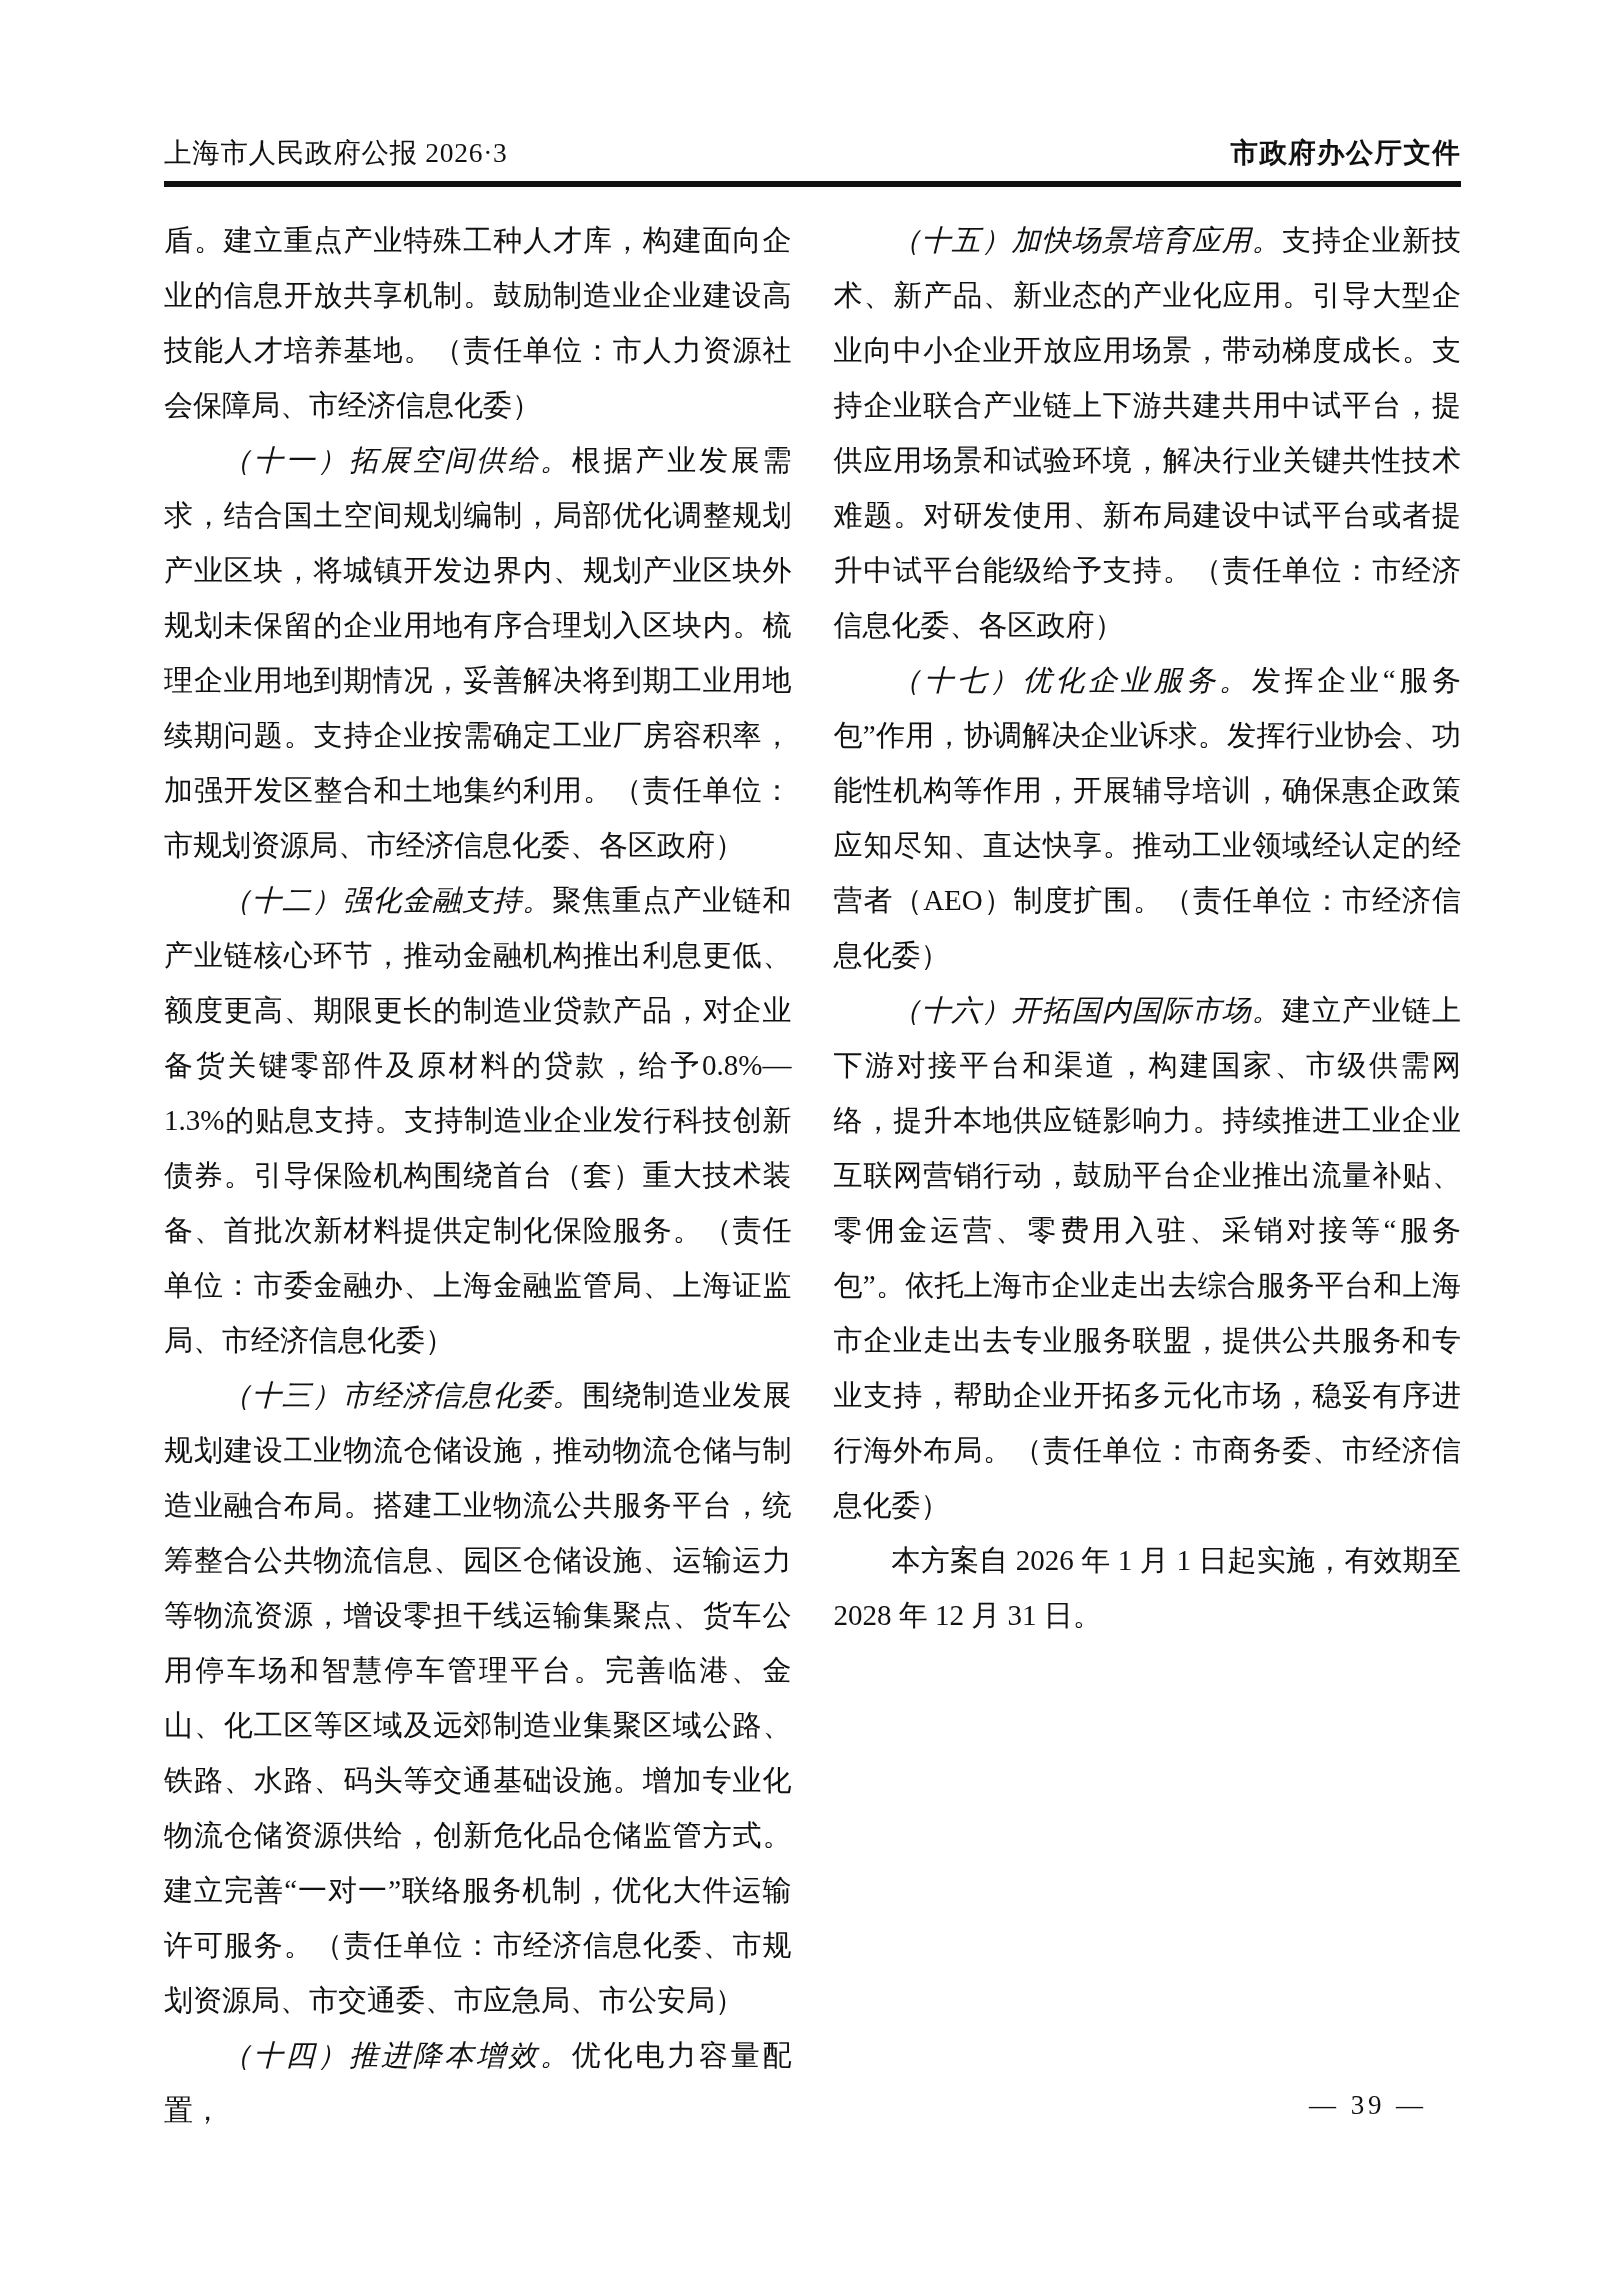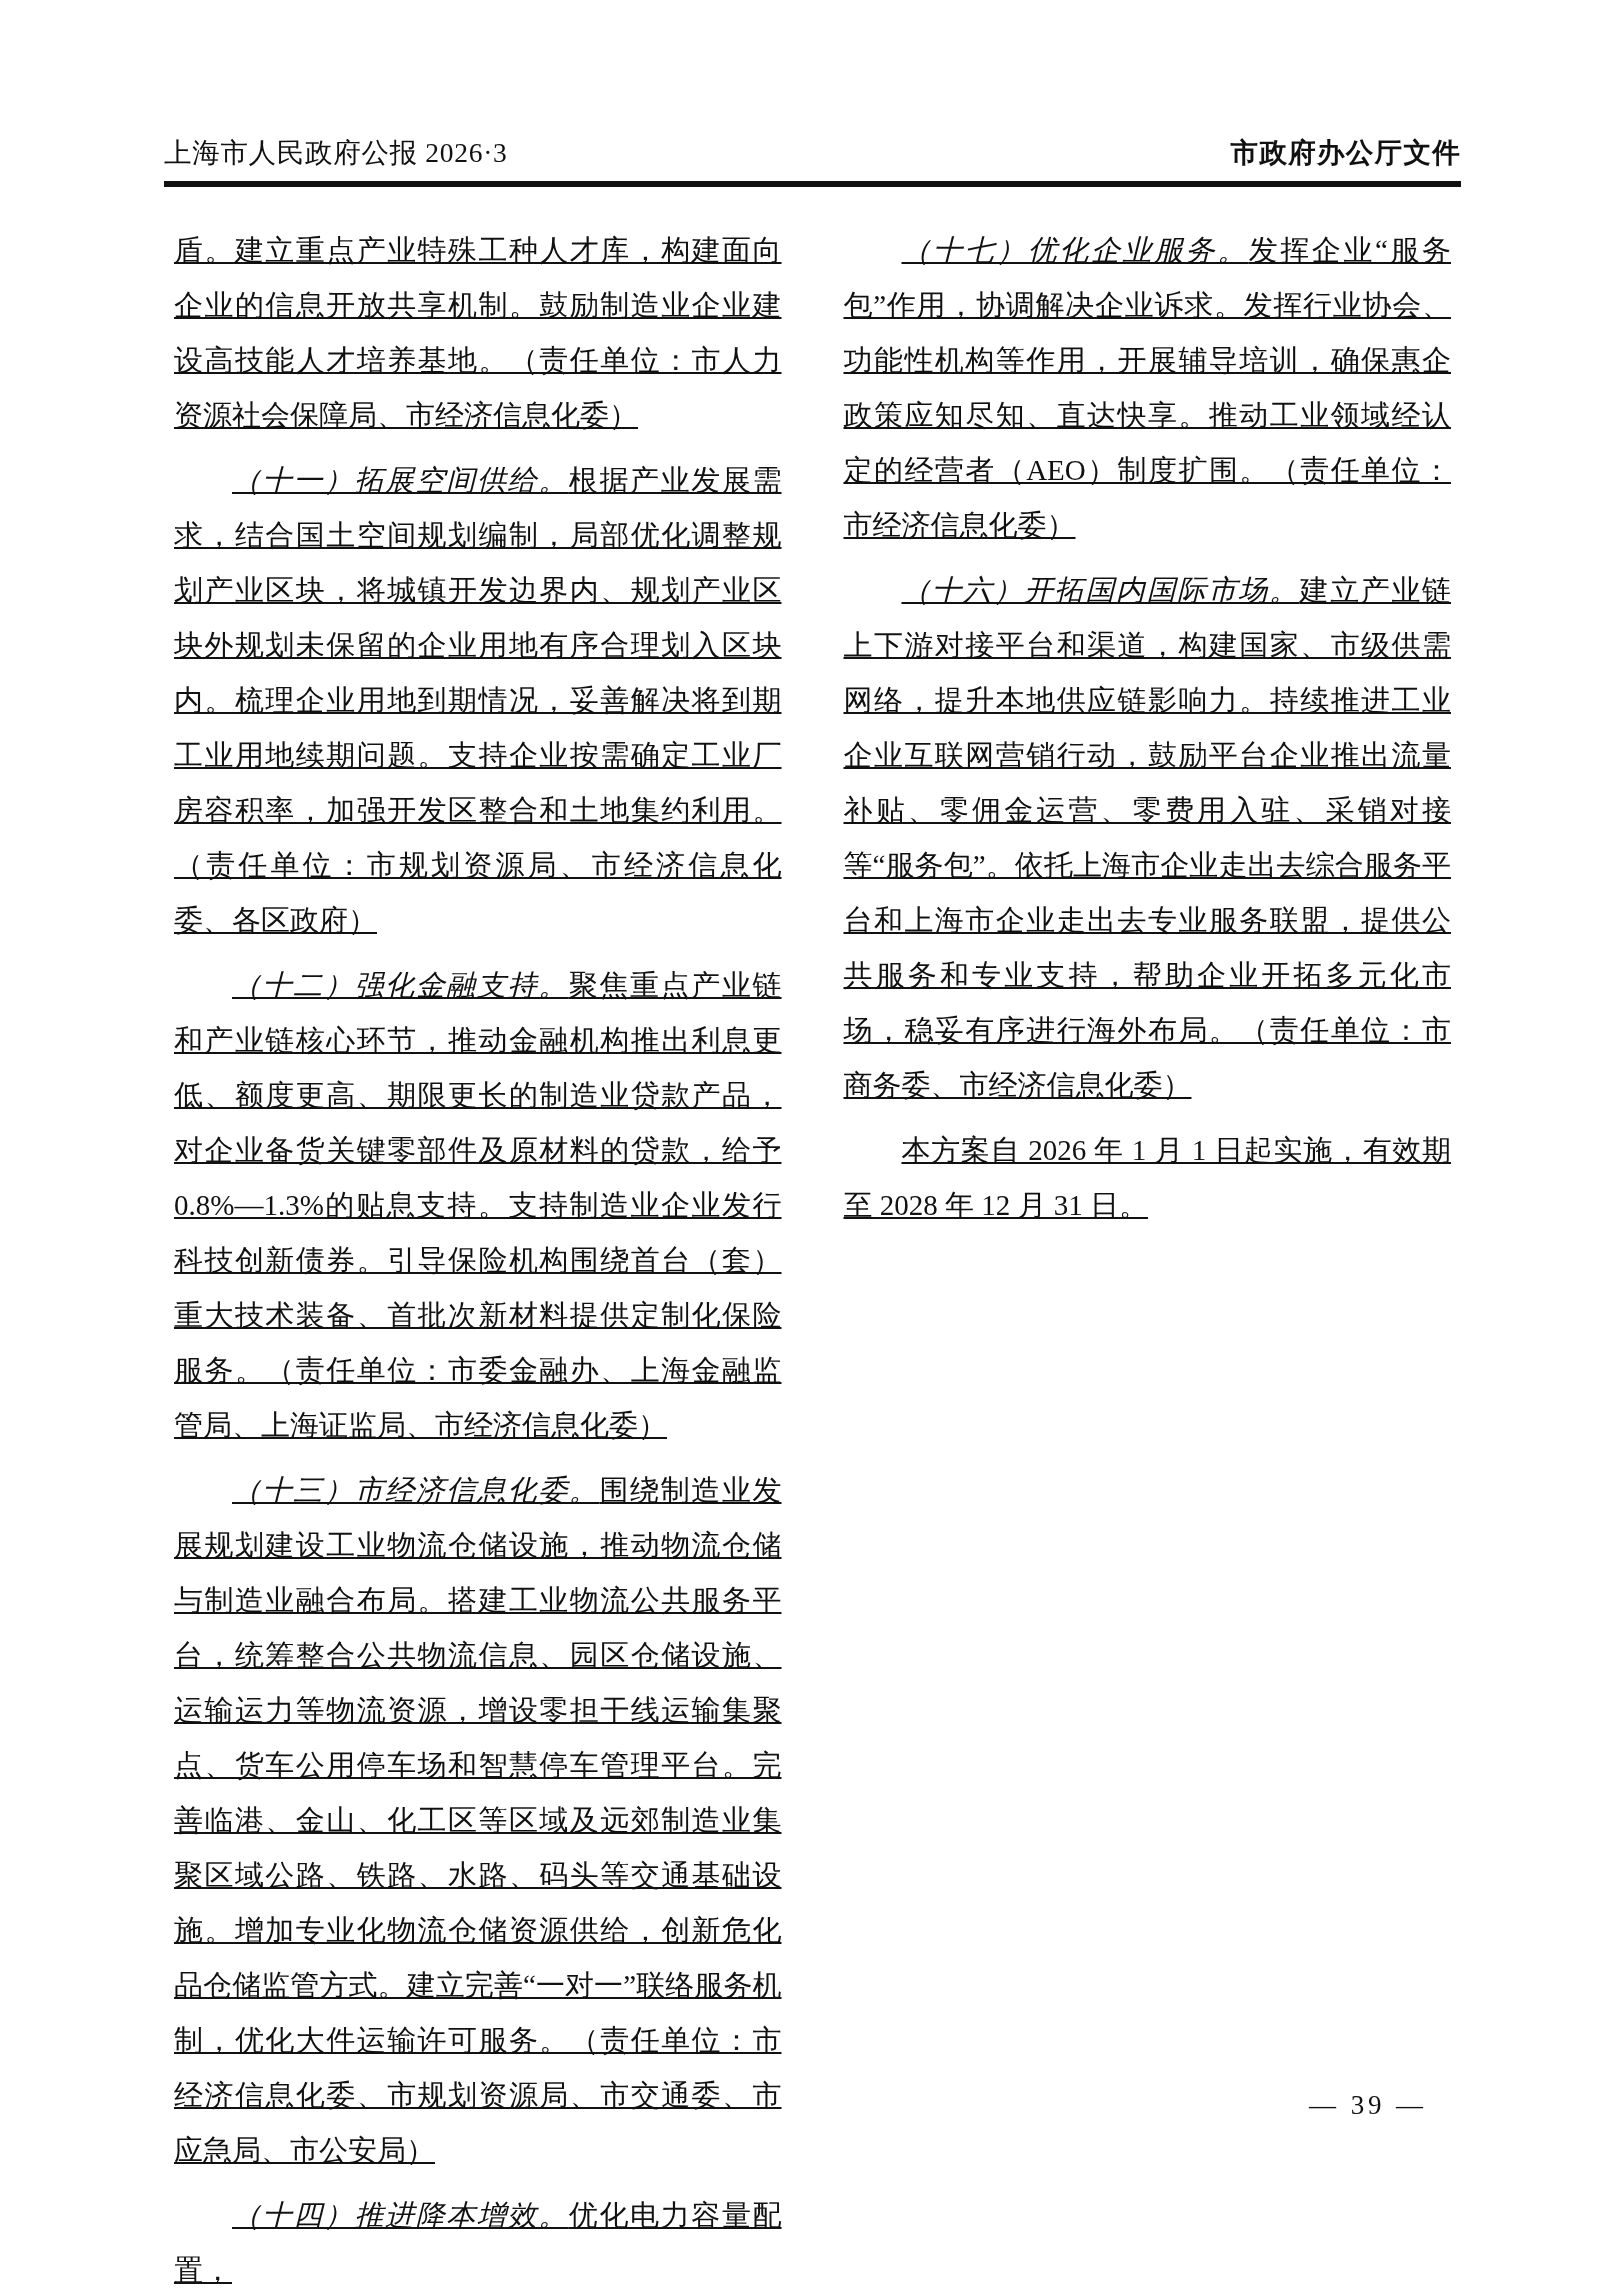--- a/index.html
+++ b/index.html
@@ -51,24 +51,23 @@
     display: flex;
     gap: 42px;
   }
   .col {
     width: 628px;
     font-size: 29px;
     line-height: 55px;
     text-align: justify;
   }
   .col p {
-    margin: 10px;
+    margin: 0;
     padding: 0;
     text-indent: 2em;
-    text-decoration: underline;
   }
   .col p.no-indent {
     text-indent: 0;
   }
   .kai {
     font-style: italic;
   }
   .page-footer {
     position: absolute;
     top: 2088px;
@@ -90,20 +89,21 @@
 
 <div class="content">
   <div class="col">
     <p class="no-indent"><span class="kai"></span><span>盾。建立重点产业特殊工种人才库，构建面向企业的信息开放共享机制。鼓励制造业企业建设高技能人才培养基地。（责任单位：市人力资源社会保障局、市经济信息化委）</span></p>
     <p><span class="kai">（十一）拓展空间供给。</span><span>根据产业发展需求，结合国土空间规划编制，局部优化调整规划产业区块，将城镇开发边界内、规划产业区块外规划未保留的企业用地有序合理划入区块内。梳理企业用地到期情况，妥善解决将到期工业用地续期问题。支持企业按需确定工业厂房容积率，加强开发区整合和土地集约利用。（责任单位：市规划资源局、市经济信息化委、各区政府）</span></p>
     <p><span class="kai">（十二）强化金融支持。</span><span>聚焦重点产业链和产业链核心环节，推动金融机构推出利息更低、额度更高、期限更长的制造业贷款产品，对企业备货关键零部件及原材料的贷款，给予0.8%—1.3%的贴息支持。支持制造业企业发行科技创新债券。引导保险机构围绕首台（套）重大技术装备、首批次新材料提供定制化保险服务。（责任单位：市委金融办、上海金融监管局、上海证监局、市经济信息化委）</span></p>
     <p><span class="kai">（十三）市经济信息化委。</span><span>围绕制造业发展规划建设工业物流仓储设施，推动物流仓储与制造业融合布局。搭建工业物流公共服务平台，统筹整合公共物流信息、园区仓储设施、运输运力等物流资源，增设零担干线运输集聚点、货车公用停车场和智慧停车管理平台。完善临港、金山、化工区等区域及远郊制造业集聚区域公路、铁路、水路、码头等交通基础设施。增加专业化物流仓储资源供给，创新危化品仓储监管方式。建立完善“一对一”联络服务机制，优化大件运输许可服务。（责任单位：市经济信息化委、市规划资源局、市交通委、市应急局、市公安局）</span></p>
     <p><span class="kai">（十四）推进降本增效。</span><span>优化电力容量配置，</span></p>
   </div>
   <div class="col">
+    <p><span class="kai">（十五）加快场景培育应用。</span><span>支持企业新技术、新产品、新业态的产业化应用。引导大型企业向中小企业开放应用场景，带动梯度成长。支持企业联合产业链上下游共建共用中试平台，提供应用场景和试验环境，解决行业关键共性技术难题。对研发使用、新布局建设中试平台或者提升中试平台能级给予支持。（责任单位：市经济信息化委、各区政府）</span></p>
     <p><span class="kai">（十七）优化企业服务。</span><span>发挥企业“服务包”作用，协调解决企业诉求。发挥行业协会、功能性机构等作用，开展辅导培训，确保惠企政策应知尽知、直达快享。推动工业领域经认定的经营者（AEO）制度扩围。（责任单位：市经济信息化委）</span></p>
     <p><span class="kai">（十六）开拓国内国际市场。</span><span>建立产业链上下游对接平台和渠道，构建国家、市级供需网络，提升本地供应链影响力。持续推进工业企业互联网营销行动，鼓励平台企业推出流量补贴、零佣金运营、零费用入驻、采销对接等“服务包”。依托上海市企业走出去综合服务平台和上海市企业走出去专业服务联盟，提供公共服务和专业支持，帮助企业开拓多元化市场，稳妥有序进行海外布局。（责任单位：市商务委、市经济信息化委）</span></p>
     <p><span class="kai"></span><span>本方案自 2026 年 1 月 1 日起实施，有效期至 2028 年 12 月 31 日。</span></p>
   </div>
 </div>
 
 <div class="page-footer">
   <span>— 39 —</span>
 </div>
 

